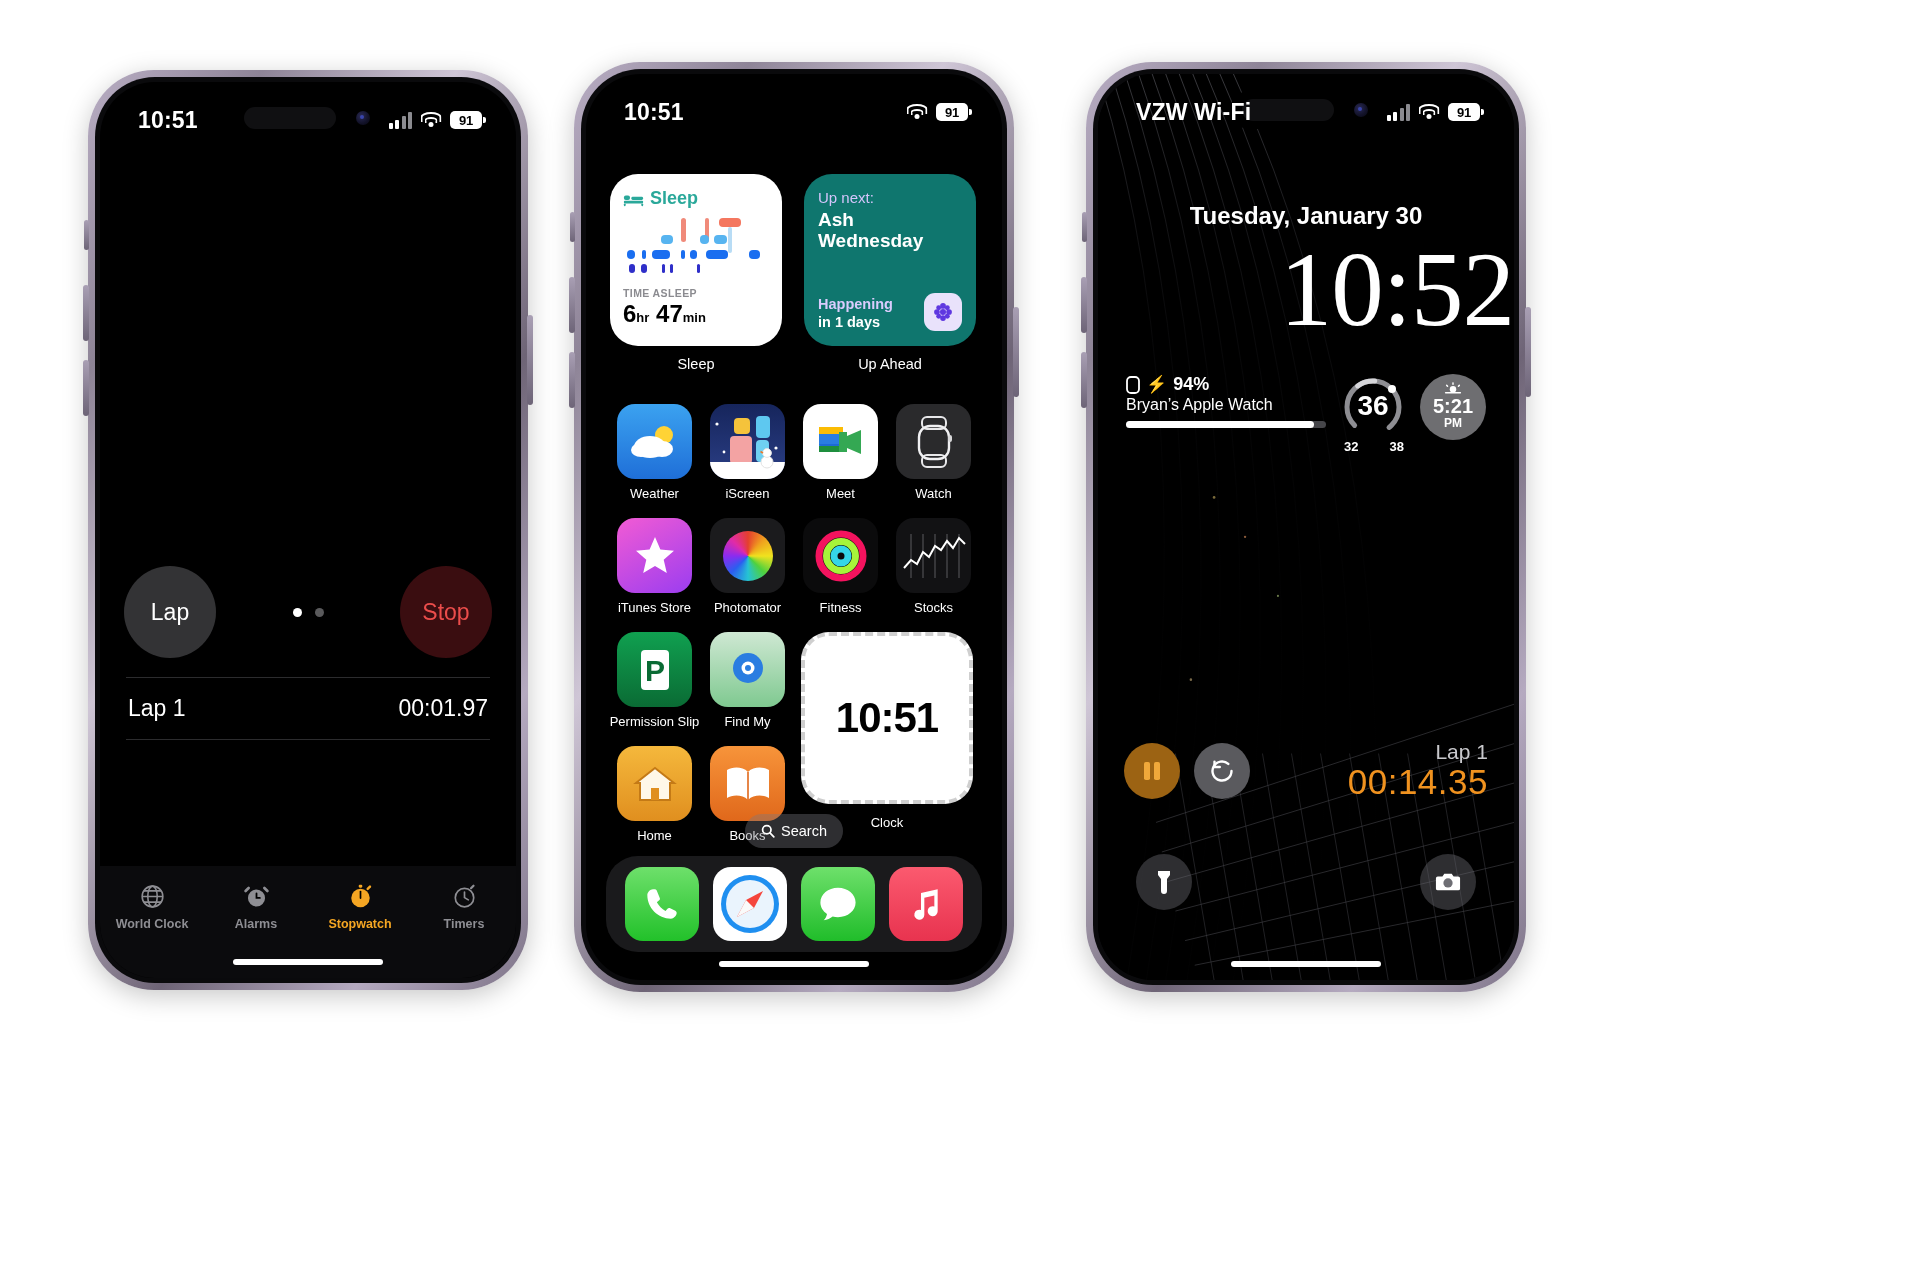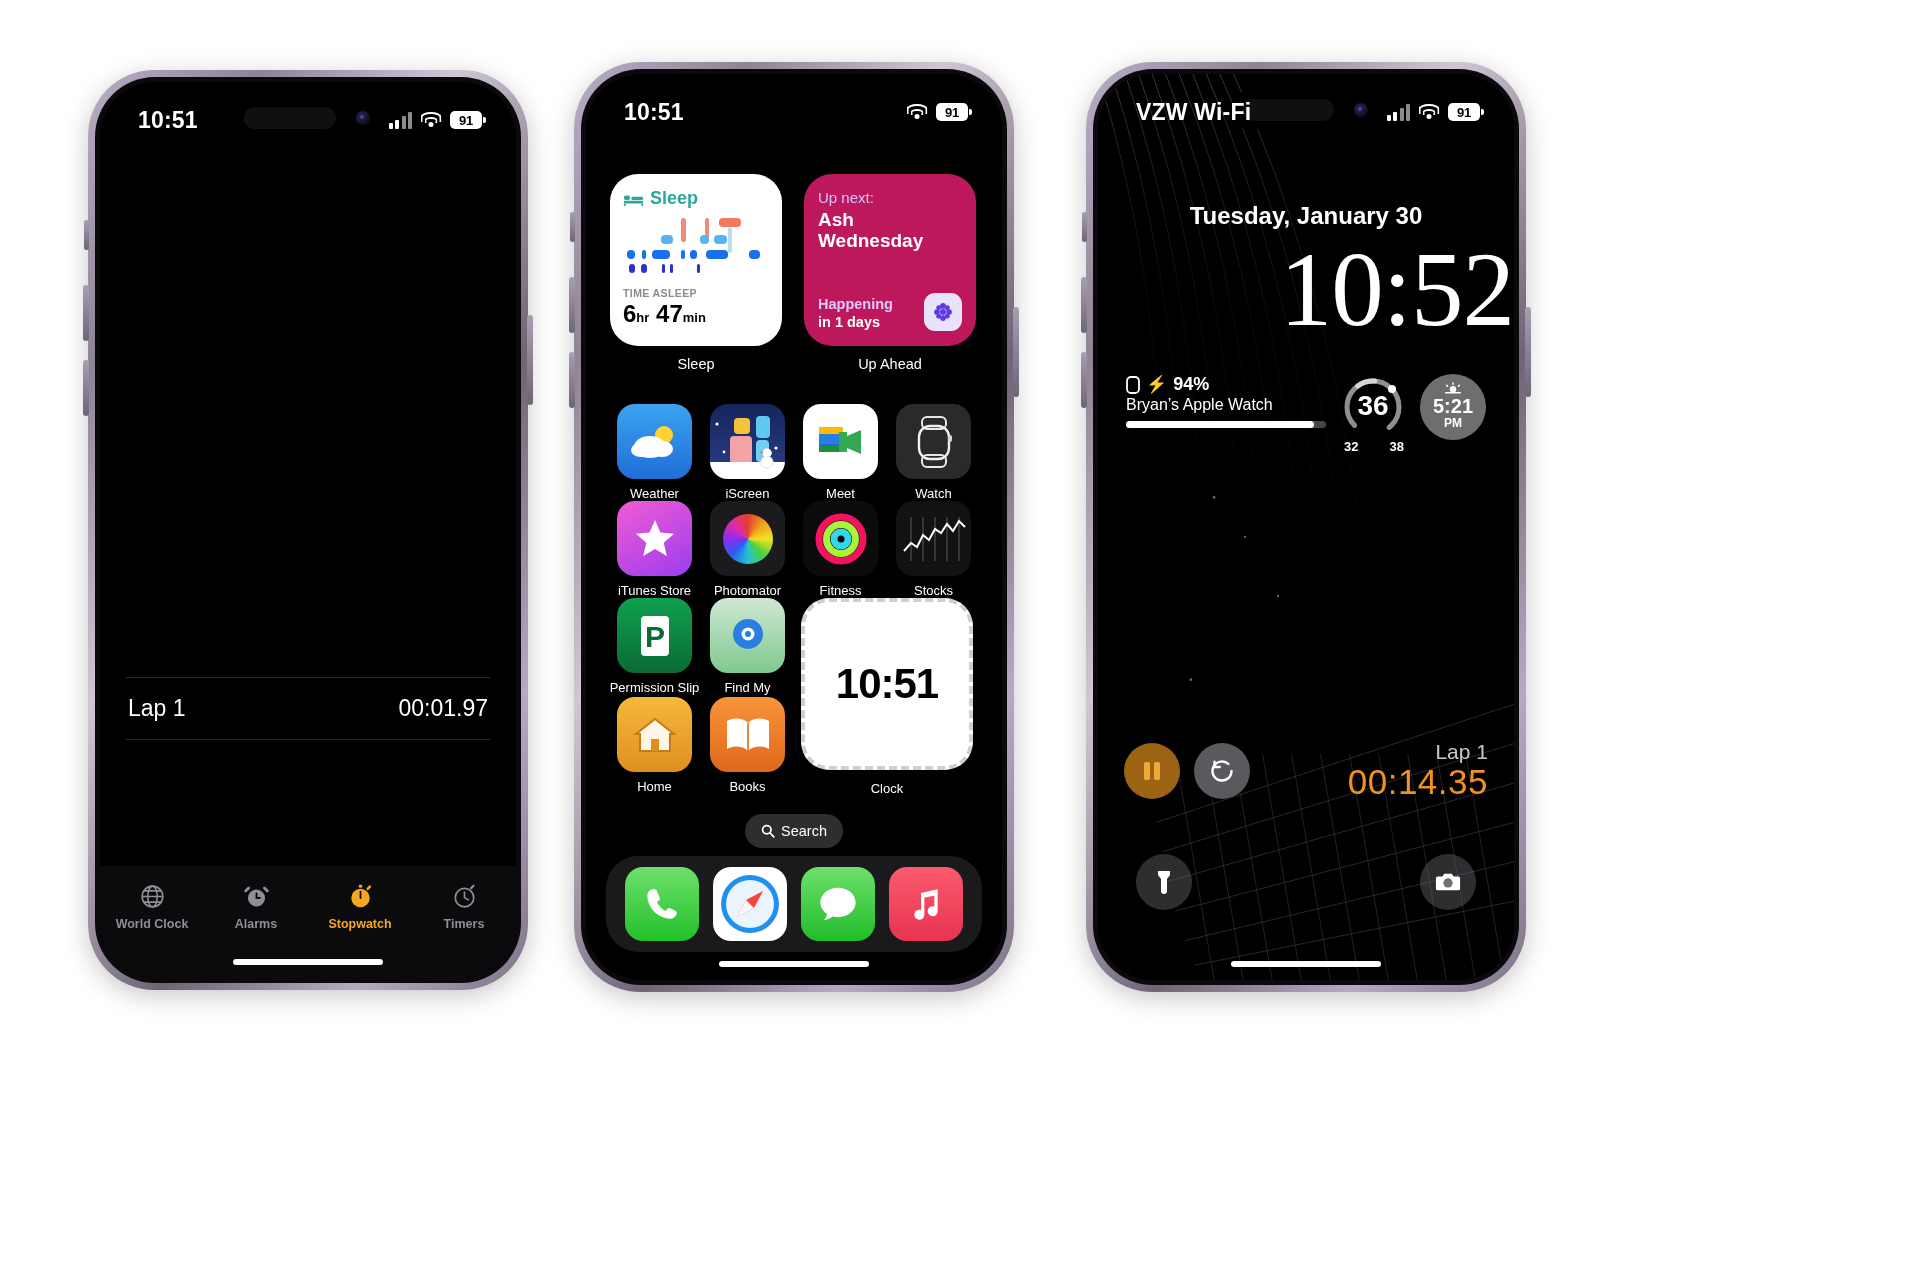--- a/index.html
+++ b/index.html
@@ -102,31 +102,31 @@
   .widget { width:172px; }
   .w-card { width:172px; height:172px; border-radius:28px; overflow:hidden; position:relative; }
   .w-label { text-align:center; color:#fff; font-size:14.5px; margin-top:10px; font-weight:500; }
   .w-sleep { background:#fff; padding:14px 13px; }
   .sleep-hd { display:flex; align-items:center; gap:6px; color:#2aa89a; font-size:18px; font-weight:600; }
   .sleep-chart { position:relative; height:62px; margin-top:9px; }
   .sleep-chart span { position:absolute; border-radius:4px; display:block; }
   .sleep-ta { color:#8b8b90; font-size:10.5px; font-weight:700; letter-spacing:.4px; margin-top:7px; }
   .sleep-val { color:#000; font-size:24px; font-weight:700; margin-top:1px; }
   .sleep-val small { font-size:13px; font-weight:600; }
-  .w-up { background:#be185d; padding:15px 14px; display:flex; flex-direction:column; }
+  .w-up { background:#0f766e; padding:15px 14px; display:flex; flex-direction:column; }
   .up-next { color:#d4c5fb; font-size:15px; font-weight:500; }
   .up-title { color:#fff; font-size:19px; font-weight:700; line-height:1.12; margin-top:3px; }
   .up-foot { margin-top:auto; display:flex; align-items:flex-end; justify-content:space-between; }
   .up-happ { color:#d9ccfd; font-size:14.5px; line-height:1.2; font-weight:600; }
   .up-happ b { color:#fff; }
   .up-badge { width:38px; height:38px; border-radius:11px; background:#e9e2fb;
     display:flex; align-items:center; justify-content:center; }
 
   .appgrid { position:absolute; top:330px; left:22px; right:22px;
-    display:grid; grid-template-columns:repeat(4,1fr); }
+    display:grid; grid-template-columns:repeat(4,1fr); row-gap:17px; }
   .app { display:flex; flex-direction:column; align-items:center; gap:7px; }
   .app-ico { width:75px; height:75px; border-radius:18px; overflow:hidden; position:relative;
     display:flex; align-items:center; justify-content:center; }
   .app-label { color:#fff; font-size:13px; text-align:center; white-space:nowrap; }
   .app.wide { grid-column: span 2; }
   .clockwidget { width:172px; height:172px; border-radius:28px; background:#fff;
     display:flex; align-items:center; justify-content:center;
     border:4px dashed #cfcfcf; }
   .clockwidget span { font-size:42px; font-weight:700; color:#000; letter-spacing:-1px; }
 
@@ -207,20 +207,28 @@
             <div class="ico-wifi">
                 <span></span>
                 <span></span>
                 <span></span>
               </div>
             <div class="ico-batt">91</div>
           </div>
         </div>
 
 
+        <div class="sw-controls">
+          <div class="round-btn btn-lap">Lap</div>
+          <div class="pagedots">
+            <i class="on"></i>
+            <i></i>
+          </div>
+          <div class="round-btn btn-stop">Stop</div>
+        </div>
 
         <div class="lap-list">
           <div class="lap-sep"></div>
           <div class="lap-row">
             <span>Lap 1</span>
             <span>00:01.97</span>
           </div>
           <div class="lap-sep"></div>
         </div>
 

